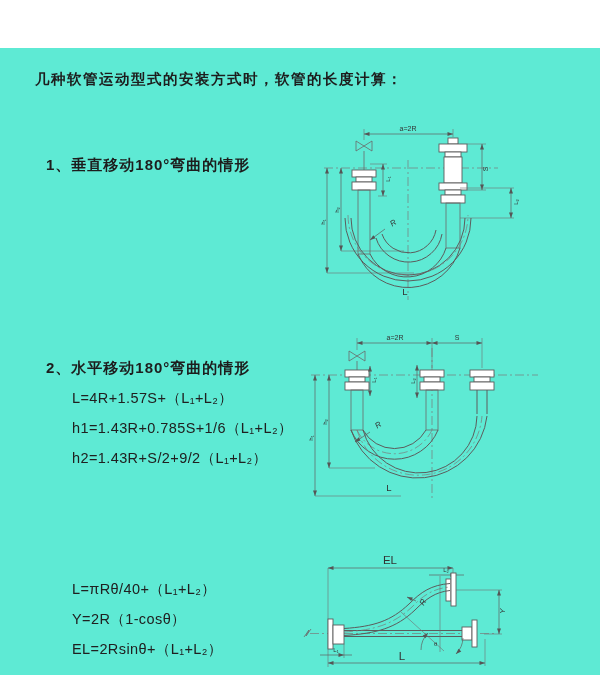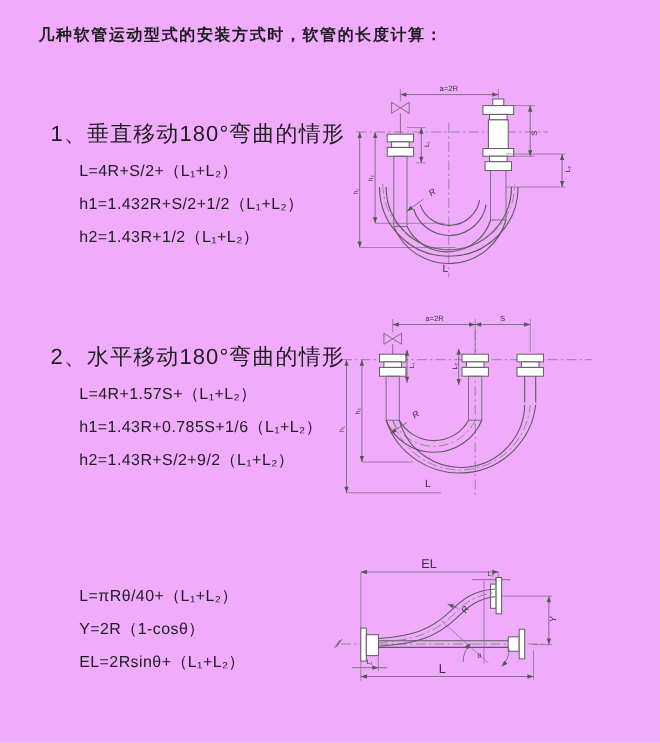--- a/index.html
+++ b/index.html
@@ -1,27 +1,27 @@
 <!DOCTYPE html>
 <html><head>
 <meta charset="utf-8">
 <style>
   html,body{margin:0;padding:0;}
   body{
     width:600px;height:675px;background:#ffffff;position:relative;
     font-family:"Liberation Sans","DejaVu Sans",sans-serif;color:#222;
     overflow:hidden;
   }
-  .page{position:absolute;inset:0;background:#f0abfc;}
+  .page{position:absolute;inset:0;background:#5eead4;margin-top:48px;}
   .doc-title{
     position:absolute;left:35px;top:22px;font-size:14.5px;font-weight:bold;
     letter-spacing:1.5px;color:#1d1d1d;white-space:nowrap;
   }
   .section{position:absolute;left:46px;width:270px;}
-  .sec-heading{font-size:20px;font-weight:normal;color:#1d1d1d;letter-spacing:1px;white-space:nowrap;}
+  .sec-heading{font-size:15px;font-weight:bold;color:#1d1d1d;letter-spacing:1px;white-space:nowrap;}
   .formulas{margin-left:26px;margin-top:5px;}
   .formula{height:30px;display:flex;align-items:center;font-size:14.5px;
     color:#202020;letter-spacing:0.4px;white-space:nowrap;}
   .diagram{position:absolute;}
   svg text{fill:#333;font-family:"Liberation Sans","DejaVu Sans",sans-serif;}
   .dl{stroke:#5c5c5c;stroke-width:1;fill:none;}
   .dl2{stroke:#6a6a6a;stroke-width:0.8;fill:none;}
   .fit{stroke:#5c5c5c;stroke-width:0.9;fill:#ffffff;}
   .dim{stroke:#5f5f5f;stroke-width:0.7;fill:none;}
   .ext{stroke:#6f6f6f;stroke-width:0.6;fill:none;}
@@ -34,25 +34,20 @@
 </style>
 </head>
 <body>
 
 <div class="page">
 
   <div class="doc-title">几种软管运动型式的安装方式时，软管的长度计算：</div>
 
   <div class="section" style="top:108px;">
     <div class="sec-heading">1、垂直移动180°弯曲的情形</div>
-    <div class="formulas">
-      <div class="formula">L=4R+S/2+（L₁+L₂）</div>
-      <div class="formula">h1=1.432R+S/2+1/2（L₁+L₂）</div>
-      <div class="formula">h2=1.43R+1/2（L₁+L₂）</div>
-    </div>
   </div>
 
   <svg class="diagram" style="left:308px;top:70px;" width="290" height="186" viewBox="0 0 290 186">
     <defs>
       <marker id="ar1" viewBox="0 0 8 8" markerWidth="9" markerHeight="9" refX="7.5" refY="4" orient="auto-start-reverse">
         <path d="M0.5 1.5 L7.5 4 L0.5 6.5 Z" fill="#555"></path>
       </marker>
       <pattern id="br1" width="4.5" height="4.5" patternUnits="userSpaceOnUse">
         <path d="M0 4.5 L4.5 0 M0 0 L4.5 4.5" stroke="#858585" stroke-width="0.6" fill="none"></path>
       </pattern>

